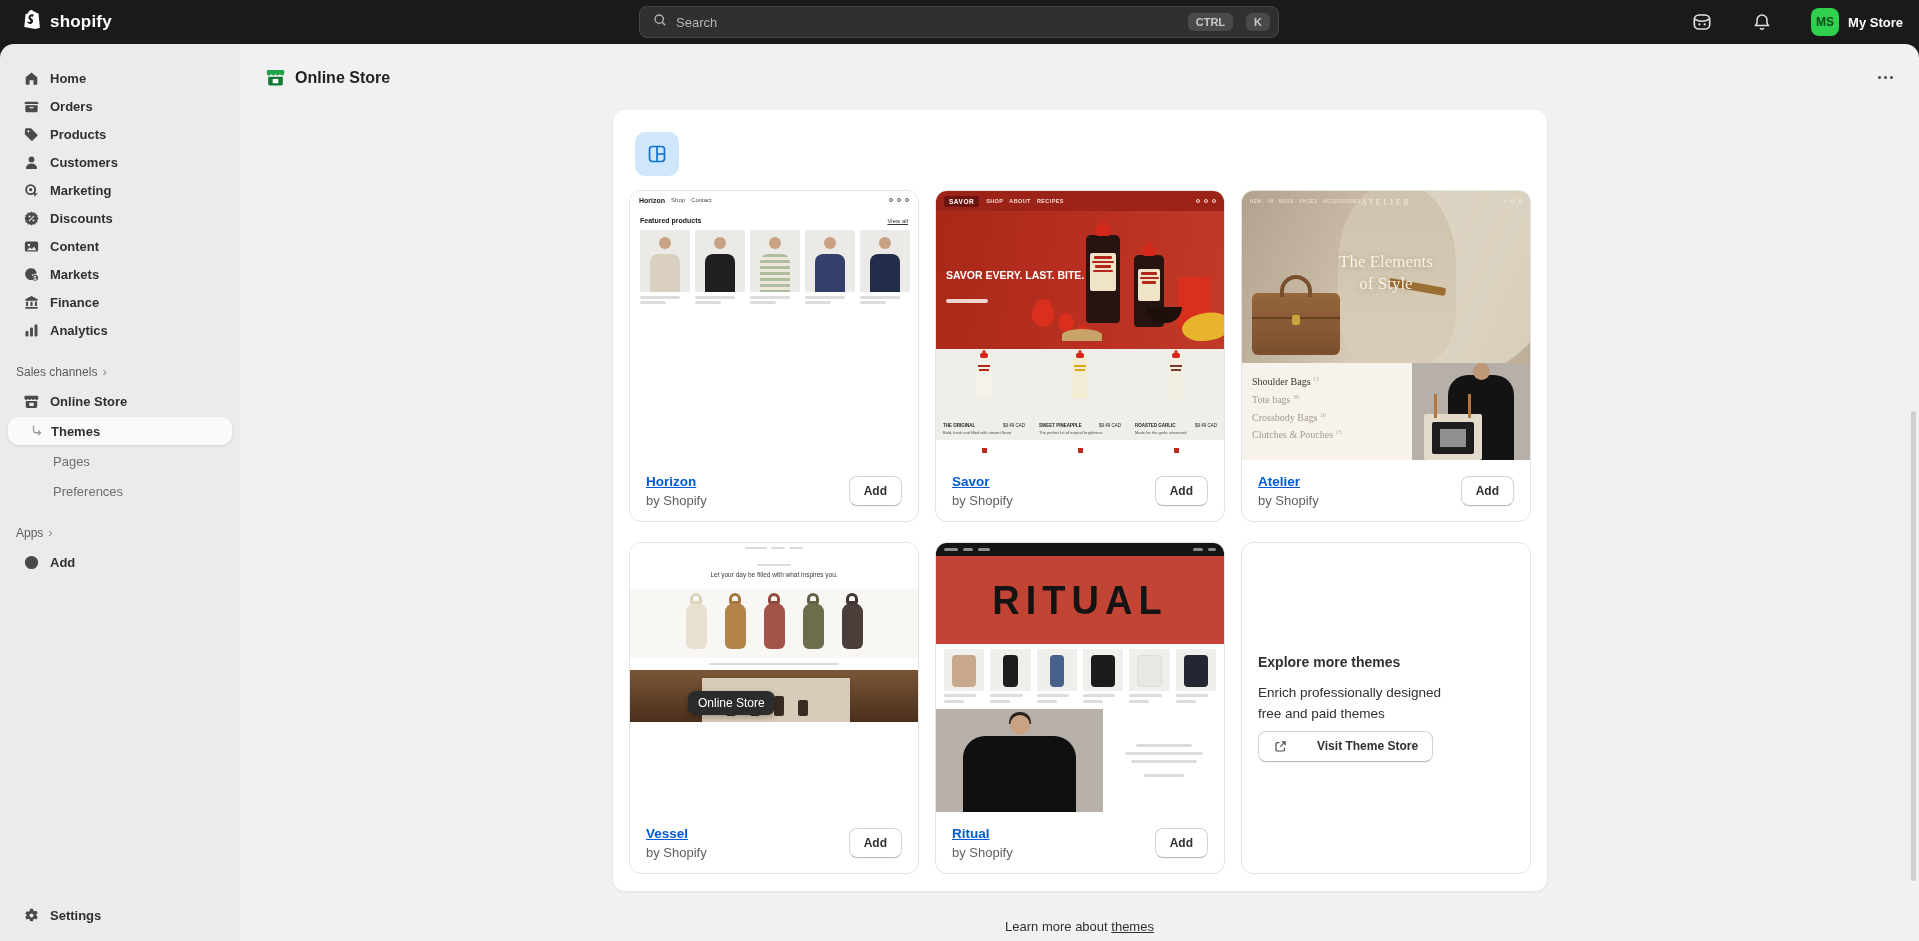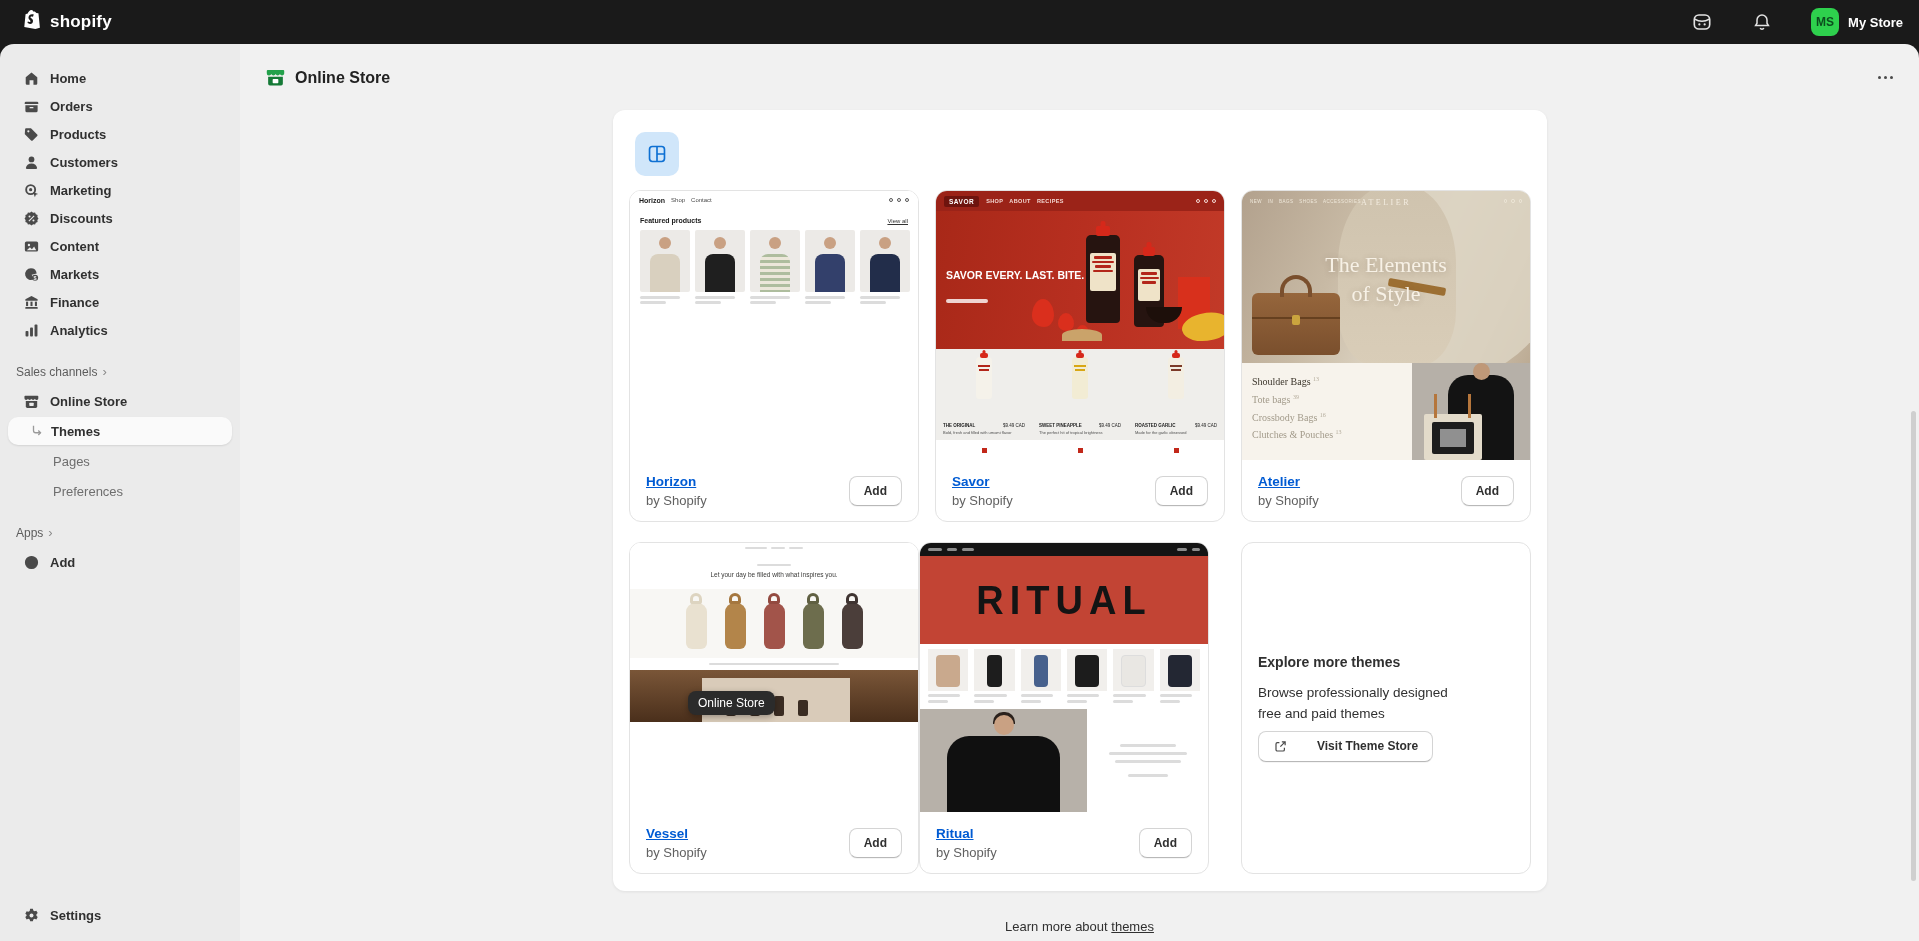--- a/index.html
+++ b/index.html
@@ -126,21 +126,21 @@
 .at-torso { position:absolute; left:96px; top:-6px; width:118px; height:180px; background:linear-gradient(180deg,#cfc3ae,#d9cdb8); border-radius:44% 44% 30% 30%; }
 .at-belt { position:absolute; left:146px; top:92px; width:58px; height:8px; background:#9c6f33; transform:rotate(10deg); border-radius:2px; }
 .at-brand { position:absolute; top:7px; left:0; right:0; text-align:center; font-family:"Liberation Serif",serif; font-size:8px; letter-spacing:2.5px; color:#f3ece0; }
 .at-nav { position:absolute; top:8px; left:8px; font-size:4.5px; color:#efe8da; letter-spacing:.5px; word-spacing:4px; }
 .at-hicons { position:absolute; top:8px; right:8px; display:flex; gap:4px; }
 .at-hicons i { width:3.5px; height:3.5px; border:1px solid #efe8da; border-radius:50%; }
 .at-bag { position:absolute; left:10px; bottom:8px; width:88px; height:62px; background:linear-gradient(180deg,#96663c,#7a4f2d); border-radius:6px; }
 .at-flap { position:absolute; left:0; right:0; top:0; height:26px; border-bottom:2px solid #66401f; border-radius:6px 6px 0 0; }
 .at-clasp { position:absolute; left:50%; top:22px; transform:translateX(-50%); width:8px; height:10px; background:#caa43e; border-radius:2px; }
 .at-handle { position:absolute; left:28px; top:-18px; width:32px; height:22px; border:4px solid #7a4f2d; border-bottom:none; border-radius:16px 16px 0 0; }
-.at-heroText { position:absolute; left:0; right:0; top:60px; text-align:center; font-family:"Liberation Serif",serif; font-size:22px; color:#f7f1e6; line-height:1.3; z-index:3; text-shadow:0 1px 6px rgba(90,70,50,.3); }
+.at-heroText { position:absolute; left:0; right:0; top:60px; text-align:center; font-family:"Liberation Serif",serif; font-size:17px; color:#f7f1e6; line-height:1.3; z-index:3; text-shadow:0 1px 6px rgba(90,70,50,.3); }
 .at-cats { height:97px; background:#f7f3ec; display:flex; }
 .at-list { flex:1; padding:13px 0 0 10px; font-family:"Liberation Serif",serif; }
 .at-cat { font-size:10px; margin-bottom:6.5px; color:#a29a8a; }
 .at-cat.first { color:#3c362c; }
 .at-cat sup { font-size:6px; color:#b5ad9d; }
 .at-photo { width:118px; height:97px; position:relative; background:#b6b0a8; overflow:hidden; }
 .at-pbody { position:absolute; right:16px; top:12px; width:66px; height:86px; background:#131313; border-radius:20px 20px 0 0; }
 .at-phead { position:absolute; right:40px; top:0; width:17px; height:17px; background:#bf9878; border-radius:50%; }
 .at-tote { position:absolute; left:12px; bottom:0; width:58px; height:46px; background:#e3dbca; border-radius:2px; }
 .at-strap { position:absolute; top:-20px; width:3px; height:24px; background:#b5763c; }
@@ -190,20 +190,29 @@
 <body>
 
 <div class="topbar">
   <div class="logo">
     <span><svg width="21" height="23" viewBox="0 0 24 28">
           <path fill="#fff" d="M19 6.5l-2.2-.3-1.7-1.7c-.2-.2-.5-.2-.7-.1l-.9.3C12.9 3.3 12 2.3 10.6 2.3c-1.9 0-3.7 2.2-4.4 4.4l-2 .6c-.6.2-.6.3-.7.9L2 23l13.5 2.5L21 24 19.3 6.9c0-.3-.1-.4-.3-.4z"></path>
           <path fill="#1a1a1a" d="M12.6 10.7s-.8-.4-1.7-.4c-1.4 0-1.4.9-1.4 1.1 0 1.2 3.1 1.6 3.1 4.4 0 2.2-1.4 3.6-3.3 3.6-2.2 0-3.4-1.4-3.4-1.4l.6-2s1.2 1 2.2 1c.6 0 .9-.5.9-.9 0-1.6-2.5-1.6-2.5-4.2 0-2.1 1.5-4.2 4.6-4.2 1.2 0 1.8.3 1.8.3l-.9 2.7z"></path>
         </svg></span>
     <span class="logo-text">shopify</span>
   </div>
+  <div class="search">
+    <span><svg width="16" height="16" viewBox="0 0 20 20" fill="none" stroke="#b5b5b5" stroke-width="1.7">
+          <circle cx="9" cy="9" r="5.2"></circle>
+          <path d="m13 13 3.6 3.6"></path>
+        </svg></span>
+    <span class="search-text">Search</span>
+    <span class="keycap">CTRL</span>
+    <span class="keycap">K</span>
+  </div>
   <div class="top-right">
     <span class="icon-btn">
         <svg width="22" height="22" viewBox="0 0 20 20" fill="none" stroke="#e3e3e3" stroke-width="1.5">
           <rect x="3" y="3.6" width="14" height="12.8" rx="4.2"></rect>
           <path d="M3.4 7.4c2 1.2 4.2 1.9 6.6 1.9s4.6-.7 6.6-1.9"></path>
           <circle cx="7.6" cy="12.2" r="1" fill="#e3e3e3" stroke="none"></circle>
           <circle cx="12.4" cy="12.2" r="1" fill="#e3e3e3" stroke="none"></circle>
         </svg>
       </span>
     <span class="icon-btn">
@@ -640,21 +649,21 @@
           </div>
           <div class="tfoot">
             <div>
                 <div class="tname">Vessel</div>
                 <div class="tauthor">by Shopify</div>
               </div>
             <button class="btn">Add</button>
           </div>
         </div>
 
-        <div class="tcard" style="left:290px;top:352px">
+        <div class="tcard" style="left:306px;top:352px">
           <div class="tprev">
             <div class="rt-head">
                 <span class="bar" style="width:14px"></span>
                 <span class="bar" style="width:10px"></span>
                 <span class="bar" style="width:12px"></span>
                 <span class="bar" style="width:10px;margin-left:auto"></span>
                 <span class="bar" style="width:8px"></span>
               </div>
             <div class="rt-red">
               <span class="rt-title">RITUAL</span>
@@ -722,21 +731,21 @@
                 <div class="tname">Ritual</div>
                 <div class="tauthor">by Shopify</div>
               </div>
             <button class="btn">Add</button>
           </div>
         </div>
 
         <div class="tcard" style="left:612px;top:352px">
           <div class="explore">
             <div class="explore-title">Explore more themes</div>
-            <div class="explore-desc"><span>Browse professionally designed</span><br><span>free and paid themes</span></div>
+            <div class="explore-desc"><span>Enrich professionally designed</span><br><span>free and paid themes</span></div>
             <button class="btn">
               <svg width="15" height="15" viewBox="0 0 20 20" fill="none" stroke="#4a4a4a" stroke-width="1.6">
                   <path d="M8.5 4.8H5.8A1.8 1.8 0 0 0 4 6.6v7.6A1.8 1.8 0 0 0 5.8 16h7.6a1.8 1.8 0 0 0 1.8-1.8v-2.7"></path>
                   <path d="M11.8 3.8h4.4v4.4M15.8 4.2l-6 6"></path>
                 </svg>
               <span>Visit Theme Store</span>
             </button>
           </div>
         </div>
 

